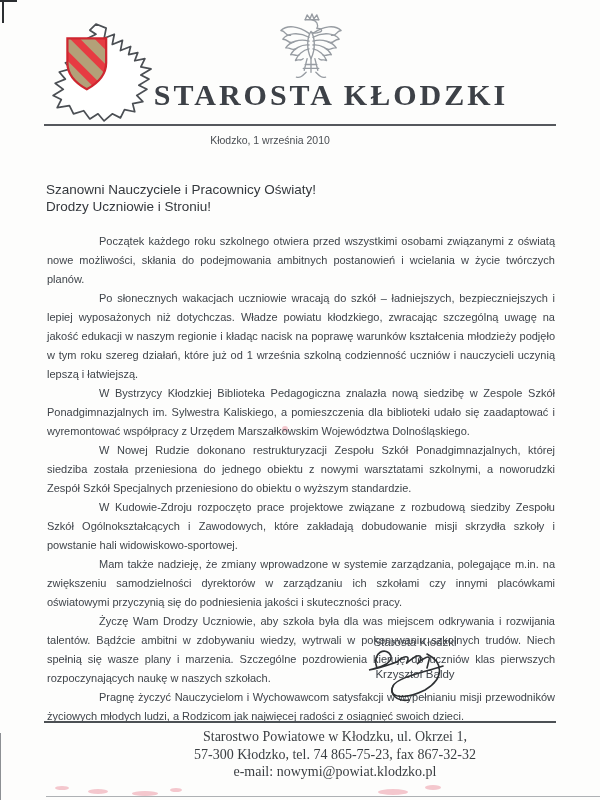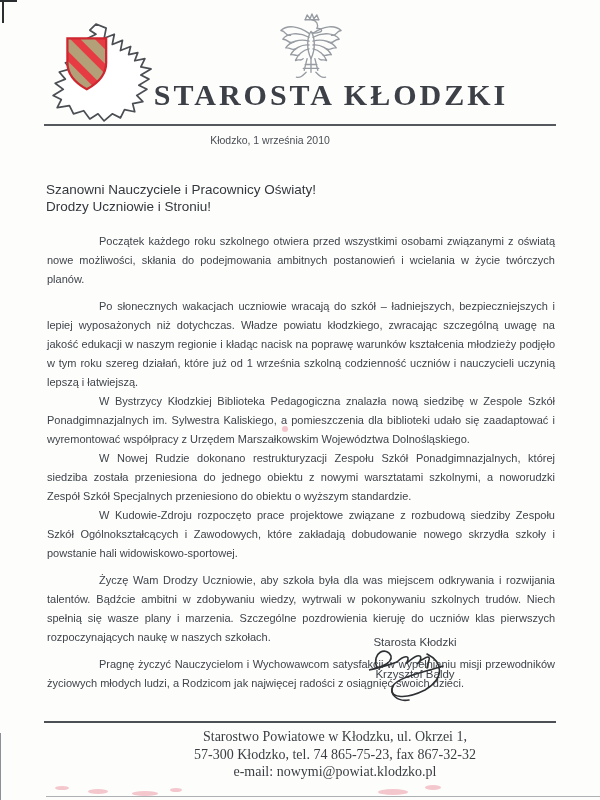--- a/index.html
+++ b/index.html
@@ -24,21 +24,21 @@
   .salutation{
     position:absolute;top:181px;left:46px;width:508px;text-align:left;
     font-weight:normal;font-size:13.5px;line-height:17px;color:#34383d;
   }
   
   .bodycopy{
     position:absolute;top:232px;left:47px;width:508px;
     font-size:11px;line-height:19px;text-align:justify;color:#3f444a;
   }
   .bodycopy p{margin:0;text-indent:52px;}
-  .bodycopy p.gap{margin-top:8px;}
+  .bodycopy p.gap{}
   
   .signature{position:absolute;left:335px;top:636px;width:160px;text-align:center;font-size:11.5px;color:#3f444a;}
   .sig-role{margin-bottom:20px;}
   .scribble{position:absolute;left:12px;top:8px;width:140px;height:62px;}
   
   .footer-rule{position:absolute;top:721px;left:44px;width:512px;height:2px;background:#4c5054;}
   .footer{
     position:absolute;top:728px;left:0;width:600px;text-align:center;
     font-family:"Liberation Serif",serif;font-size:14px;line-height:17.5px;color:#3a3e42;margin-left:35px;
   }
@@ -116,21 +116,22 @@
   <div class="salutation">
     <div>Szanowni Nauczyciele i Pracownicy Oświaty!</div>
     <div>Drodzy Uczniowie i Stroniu!</div>
   </div>
 
   <div class="bodycopy">
     <p>Początek każdego roku szkolnego otwiera przed wszystkimi osobami związanymi z oświatą nowe możliwości, skłania do podejmowania ambitnych postanowień i wcielania w życie twórczych planów.</p>
     <p class="gap">Po słonecznych wakacjach uczniowie wracają do szkół – ładniejszych, bezpieczniejszych i lepiej wyposażonych  niż dotychczas. Władze powiatu kłodzkiego, zwracając szczególną uwagę na jakość edukacji w naszym regionie i kładąc nacisk na poprawę warunków kształcenia młodzieży podjęło w tym roku szereg działań, które już od 1 września szkolną codzienność uczniów i nauczycieli uczynią lepszą i łatwiejszą.</p>
     <p>W Bystrzycy Kłodzkiej Biblioteka Pedagogiczna znalazła nową siedzibę w Zespole Szkół Ponadgimnazjalnych im. Sylwestra Kaliskiego, a pomieszczenia dla biblioteki udało się zaadaptować i wyremontować  współpracy z Urzędem Marszałkowskim Województwa Dolnośląskiego.</p>
     <p>W Nowej Rudzie dokonano restrukturyzacji Zespołu Szkół Ponadgimnazjalnych, której siedziba została przeniesiona do jednego obiektu z nowymi warsztatami szkolnymi, a noworudzki Zespół Szkół Specjalnych przeniesiono do obiektu o wyższym standardzie.</p>
-    <p>W Kudowie-Zdroju rozpoczęto prace projektowe związane z rozbudową siedziby Zespołu Szkół Ogólnokształcących i Zawodowych, które zakładają dobudowanie nowego skrzydła szkoły i powstanie hali widowiskowo-sportowej.</p>
+    <p>W Kudowie-Zdroju rozpoczęto prace projektowe związane z rozbudową siedziby Zespołu Szkół Ogólnokształcących i Zawodowych, które zakładają dobudowanie misji skrzydła szkoły i powstanie hali widowiskowo-sportowej.</p>
+    <p class="gap">Mam także nadzieję, że zmiany wprowadzone w systemie zarządzania,  polegające m.in. na zwiększeniu samodzielności dyrektorów w zarządzaniu ich szkołami czy innymi placówkami oświatowymi przyczynią się do podniesienia jakości i skuteczności pracy.</p>
     <p class="gap">Życzę Wam Drodzy Uczniowie, aby szkoła była dla was miejscem odkrywania i rozwijania talentów. Bądźcie ambitni w zdobywaniu wiedzy, wytrwali w pokonywaniu szkolnych trudów. Niech spełnią się wasze plany i marzenia.  Szczególne pozdrowienia kieruję do uczniów klas pierwszych rozpoczynających naukę w naszych szkołach.</p>
     <p class="gap">Pragnę życzyć Nauczycielom i Wychowawcom  satysfakcji w wypełnianiu misji przewodników życiowych młodych ludzi,  a  Rodzicom jak najwięcej radości z osiągnięć swoich dzieci.</p>
   </div>
 
   <div class="signature">
     <div class="sig-role">Starosta Kłodzki</div>
     <svg class="scribble" viewBox="0 0 140 62">
       <g stroke="#2e3134" stroke-width="1.6" fill="none" stroke-linecap="round">
         <path d="M30,24 C24,8 40,2 44,12 C46,20 30,24 22,26 C34,24 44,20 50,18"></path>
         <path d="M50,18 C56,12 64,10 60,18 C58,22 64,14 70,12 C76,10 74,18 70,20 C76,14 84,10 82,16 L80,24"></path>

